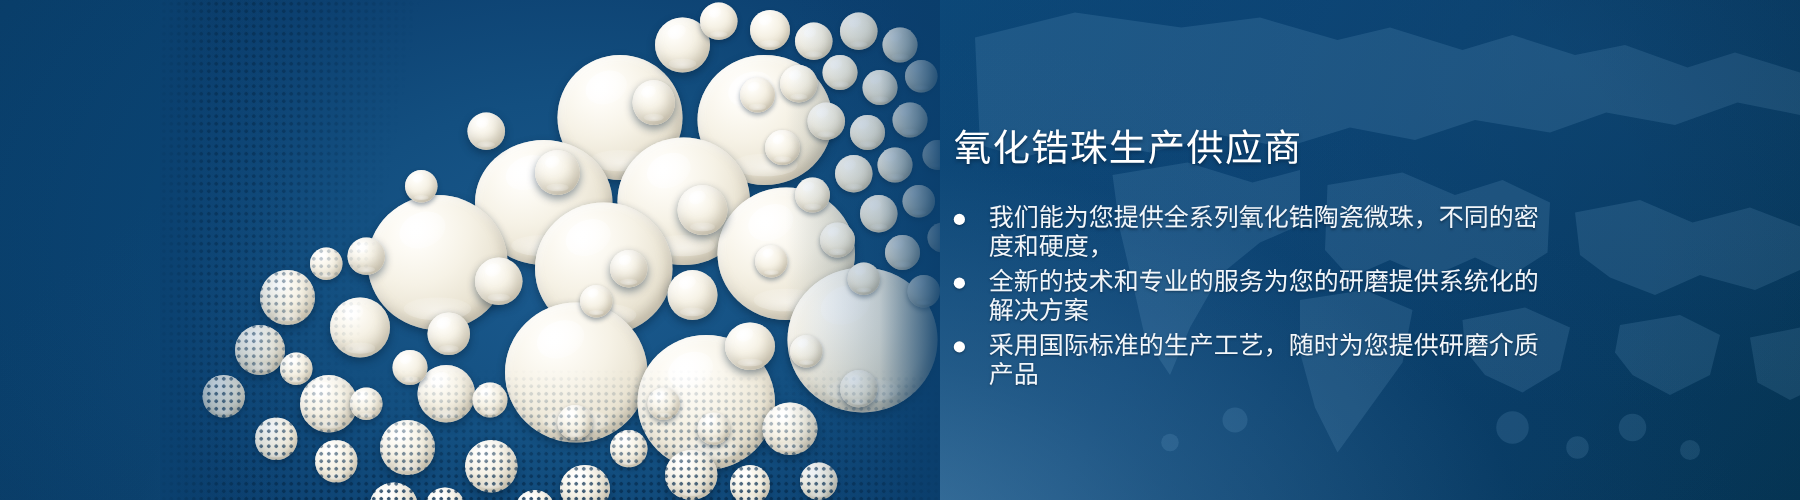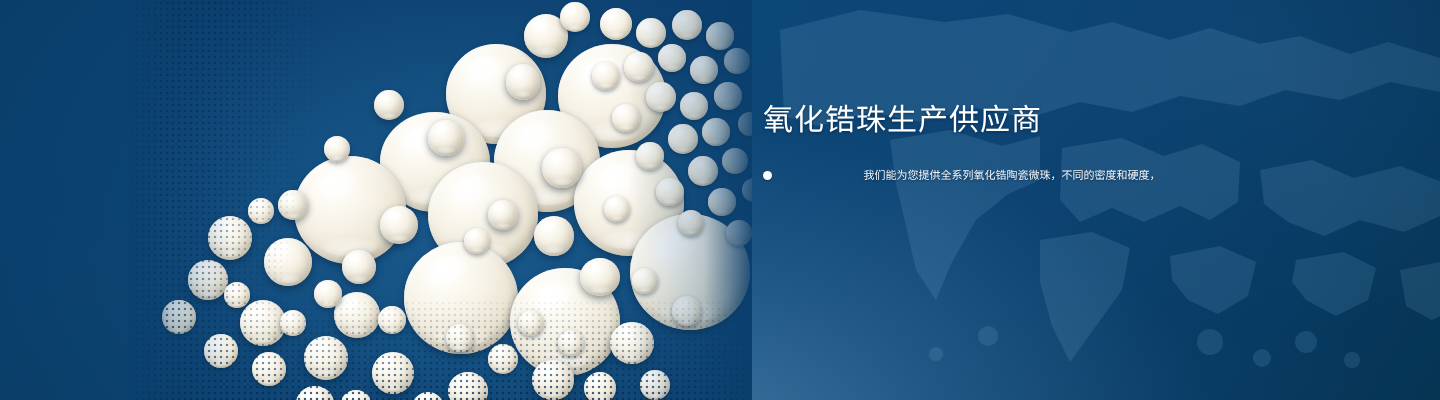--- a/index.html
+++ b/index.html
@@ -180,25 +180,24 @@
   }
   .bullets {
     list-style: none;
     margin: 0;
     padding: 0;
   }
   .bullet {
     position: relative;
     padding-left: 28px;
     margin-bottom: 5px;
-    font-size: 11px;
+    font-size: 20px;
     line-height: 23px;
     color: #f2f6fa;
     text-shadow: 0 1px 2px rgba(3,26,48,0.55);
-    text-align: center;
   }
   .bullet-dot {
     position: absolute;
     left: 0;
     top: 7px;
     width: 9px;
     height: 9px;
     border-radius: 50%;
     background: #ffffff;
     box-shadow: 0 1px 2px rgba(3,26,48,0.45);
@@ -326,16 +325,24 @@
   <div class="bg-vignette"></div>
 
   <div class="copy">
     <h1 class="headline">氧化锆珠生产供应商</h1>
 
     <ul class="bullets">
       <li class="bullet">
         <span class="bullet-dot"></span>
         <span class="bullet-line">我们能为您提供全系列氧化锆陶瓷微珠，不同的密度和硬度，</span>
       </li>
+      <li class="bullet">
+        <span class="bullet-dot"></span>
+        <span class="bullet-line">全新的技术和专业的服务为您的研磨提供系统化的解决方案</span>
+      </li>
+      <li class="bullet">
+        <span class="bullet-dot"></span>
+        <span class="bullet-line">采用国际标准的生产工艺，随时为您提供研磨介质产品</span>
+      </li>
     </ul>
   </div>
 
 </div>
 
 </body></html>

